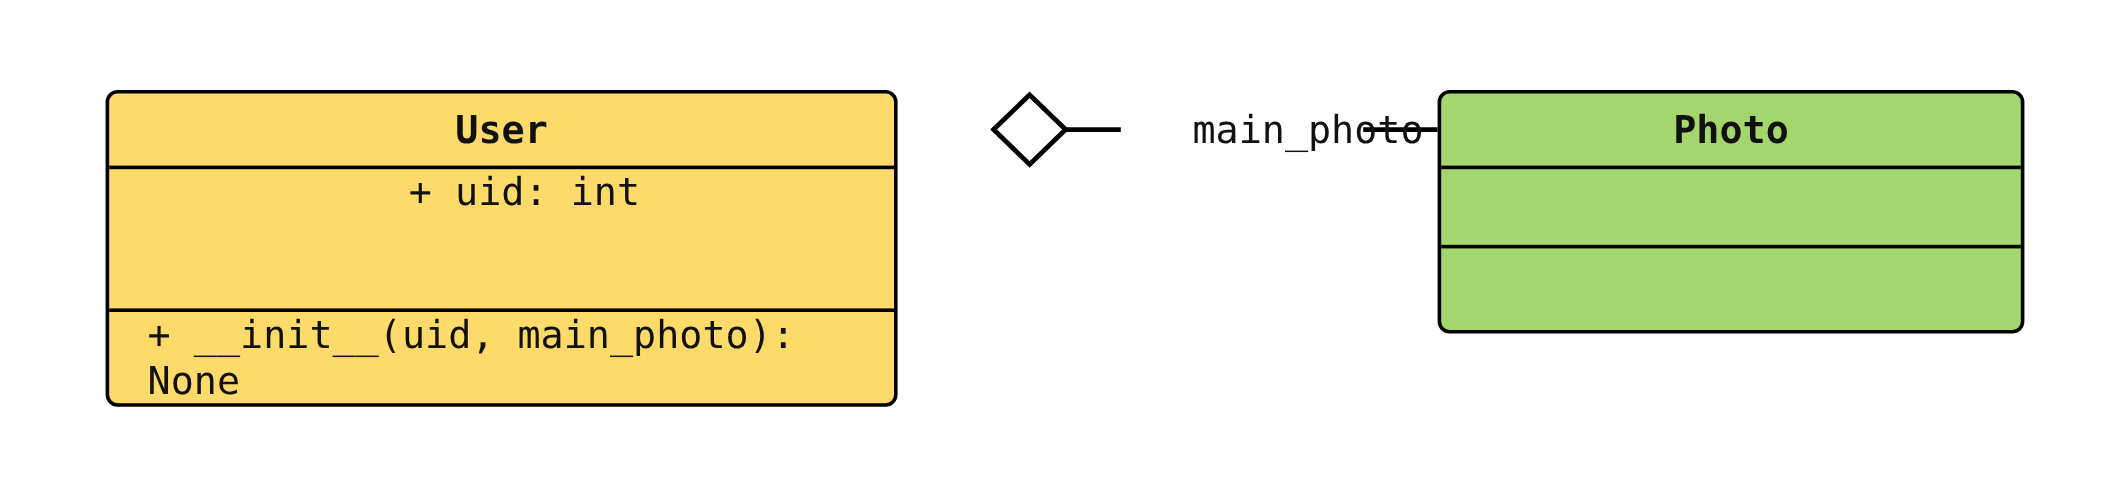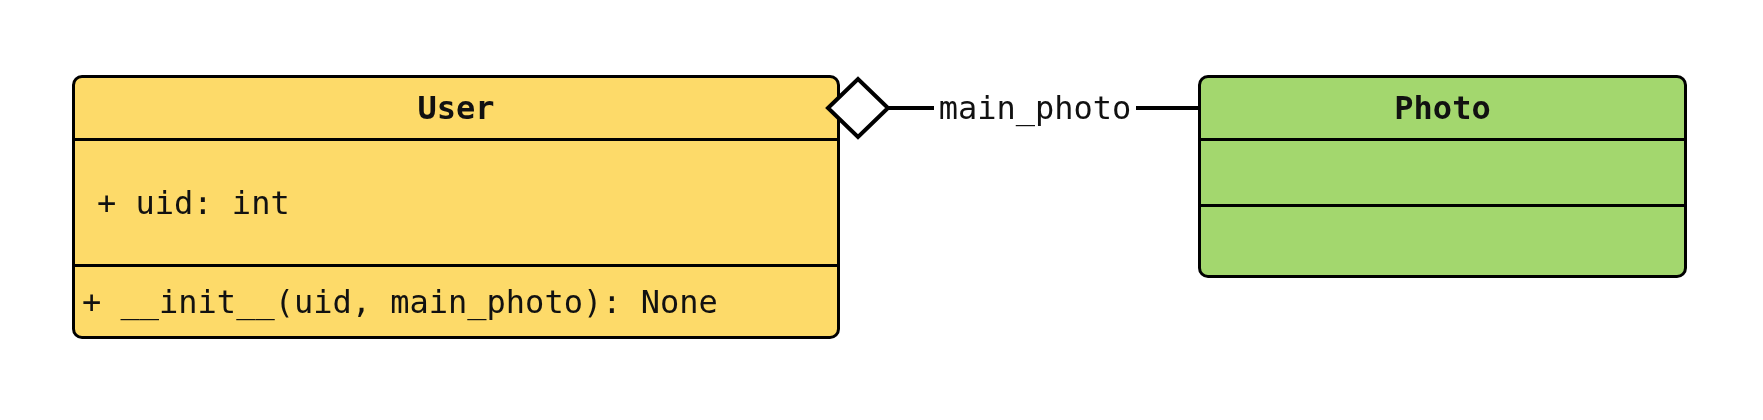--- a/index.html
+++ b/index.html
@@ -19,23 +19,23 @@
   .uml-class {
     position: absolute;
     border: 3px solid #000000;
     border-radius: 10px;
     box-sizing: border-box;
     display: flex;
     flex-direction: column;
     font-size: 32px;
   }
   .uml-class.user {
-    left: 72px;
+    left: 88px;
     top: 75px;
-    width: 768px;
+    width: 660px;
     height: 264px;
   }
   .uml-class.photo {
     left: 1198px;
     top: 75px;
     width: 489px;
     height: 203px;
   }
   .sec-title {
     height: 60px;
@@ -44,47 +44,47 @@
     font-weight: 700;
   }
   .sec-mid {
     border-top: 3px solid #000000;
     border-bottom: 3px solid #000000;
     box-sizing: border-box;
   }
   .user .sec-mid {
     height: 129px;
     display: flex;
-    flex-direction: column;
+    flex-direction: row;
     justify-content: center;
-    padding-left: 22px;
+    padding-left: 38px;
     line-height: 38px;
   }
   .photo .sec-mid {
     height: 69px;
   }
   .sec-bottom {
     flex: 1;
     display: flex;
     align-items: center;
-    padding-left: 7px;
+    padding-left: 32px;
   }
   .type-bold {
     font-weight: 700;
   }
   .edge-svg {
     position: absolute;
     left: 0;
     top: 0;
     width: 1763px;
     height: 420px;
   }
   .edge-label {
     position: absolute;
-    left: 1035px;
+    left: 1090px;
     top: 108px;
     transform: translate(-50%, -50%);
     font-size: 32px;
     white-space: nowrap;
   }
 </style>
 </head>
 <body>
 
 <div class="canvas">

